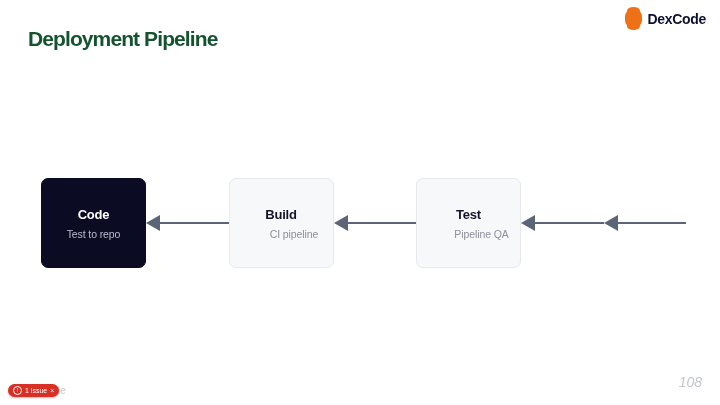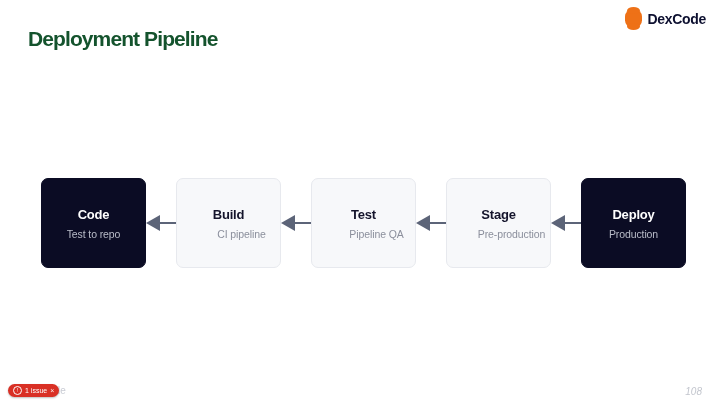--- a/index.html
+++ b/index.html
@@ -142,22 +142,22 @@
   .footer-brand {
     position: absolute;
     left: 24px;
     bottom: 9px;
     font-size: 10px;
     color: #c9ccd4;
   }
   .page-number {
     position: absolute;
     right: 18px;
-    bottom: 8px;
-    font-size: 10px;
+    bottom: 15px;
+    font-size: 14px;
     color: #c2c5cd;
     font-style: italic;
   }
   .issue-badge {
     position: absolute;
     left: 8px;
     bottom: 8px;
     height: 13px;
     padding: 0 5px;
     border-radius: 7px;
@@ -220,34 +220,26 @@
   <div class="stage-box light">
     <div class="stage-title">Test</div>
     <div class="stage-sub">Pipeline QA</div>
   </div>
 
   <div class="connector">
     <span class="line"></span>
     <span class="head"></span>
   </div>
 
-  <div class="stage-box light">
-    <div class="stage-title">Stage</div>
-    <div class="stage-sub">Pre-production</div>
-  </div>
-
-  <div class="connector">
-    <span class="line"></span>
-    <span class="head"></span>
-  </div>
-
-  <div class="stage-box dark">
-    <div class="stage-title">Deploy</div>
-    <div class="stage-sub">Production</div>
-  </div>
+
+  <div class="connector">
+    <span class="line"></span>
+    <span class="head"></span>
+  </div>
+
 
 </div>
 
 <div class="footer-brand">DexCode</div>
 <div class="page-number">108</div>
 
 <div class="issue-badge">
   <span class="warn-icon">!</span>
   <span>1 issue</span>
   <span class="close-icon">×</span>

